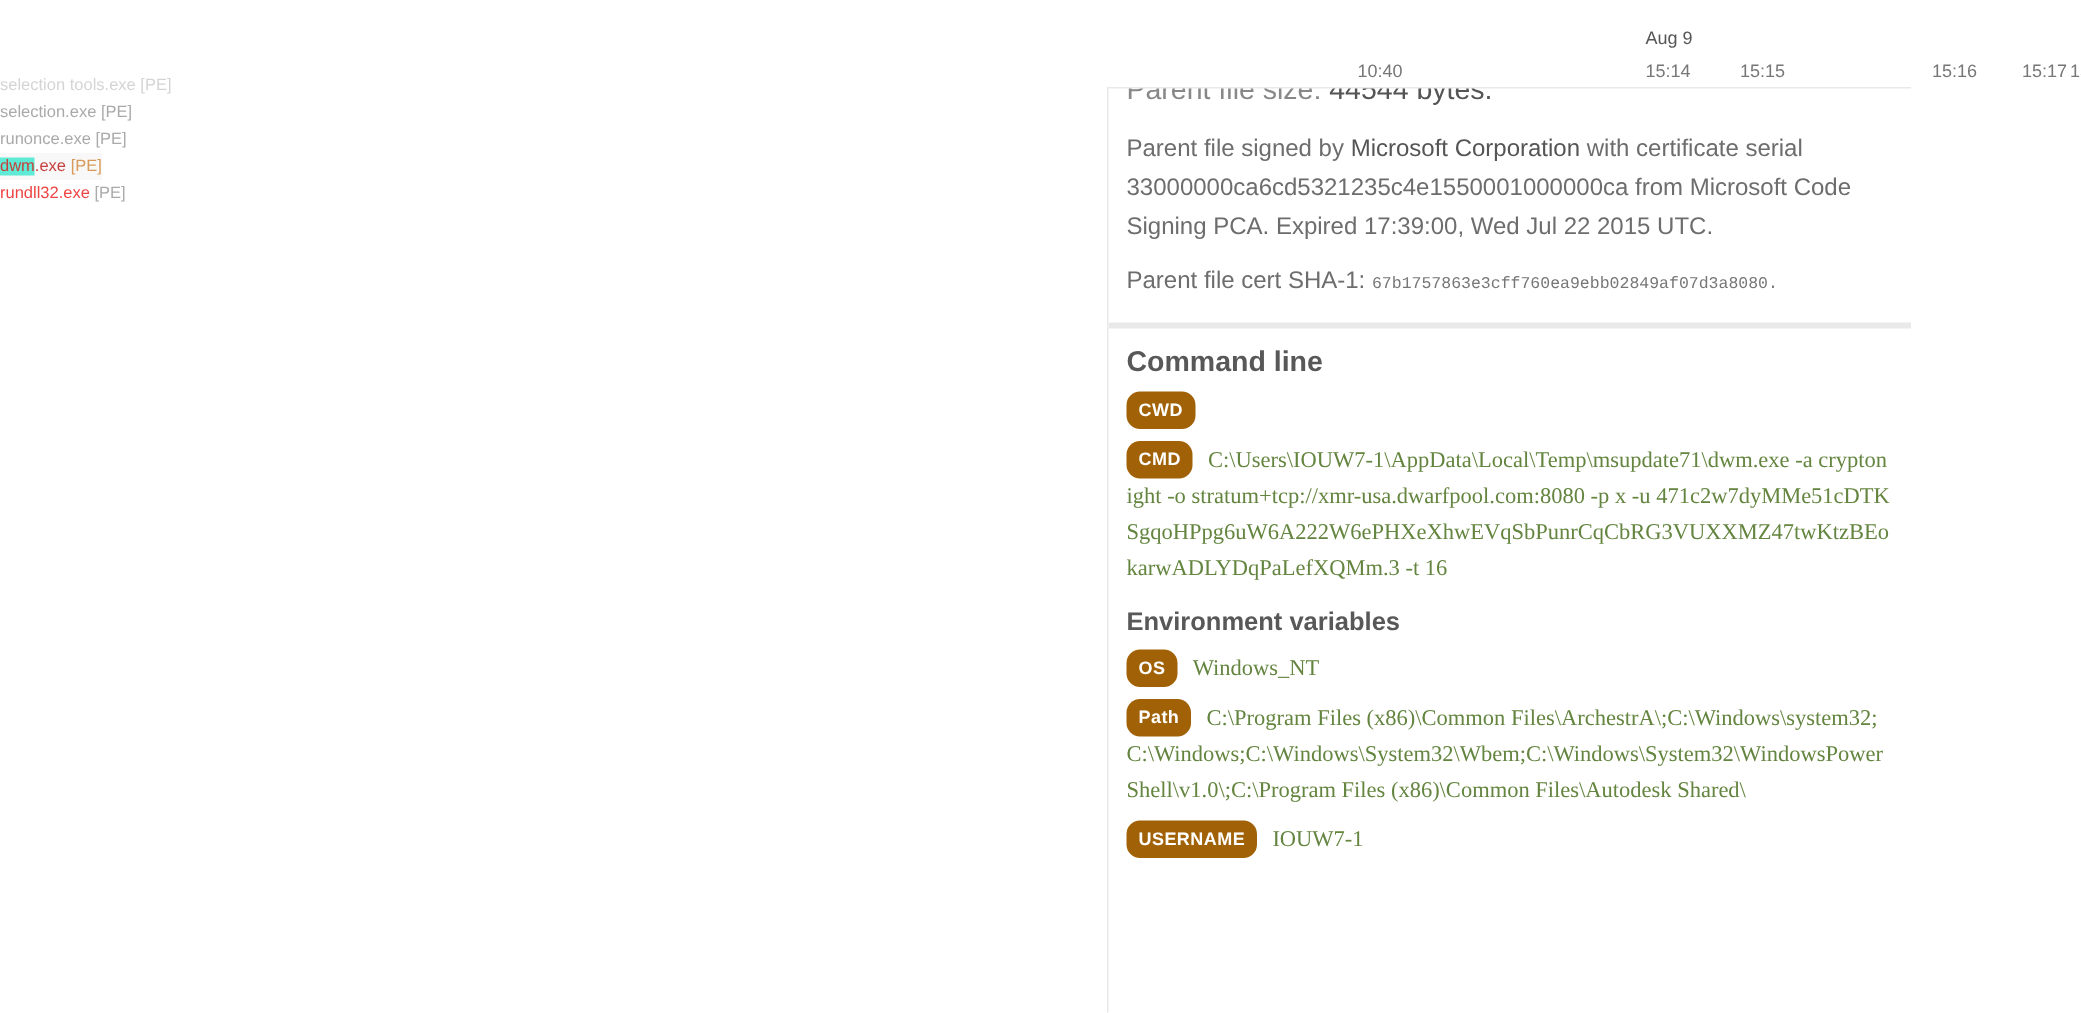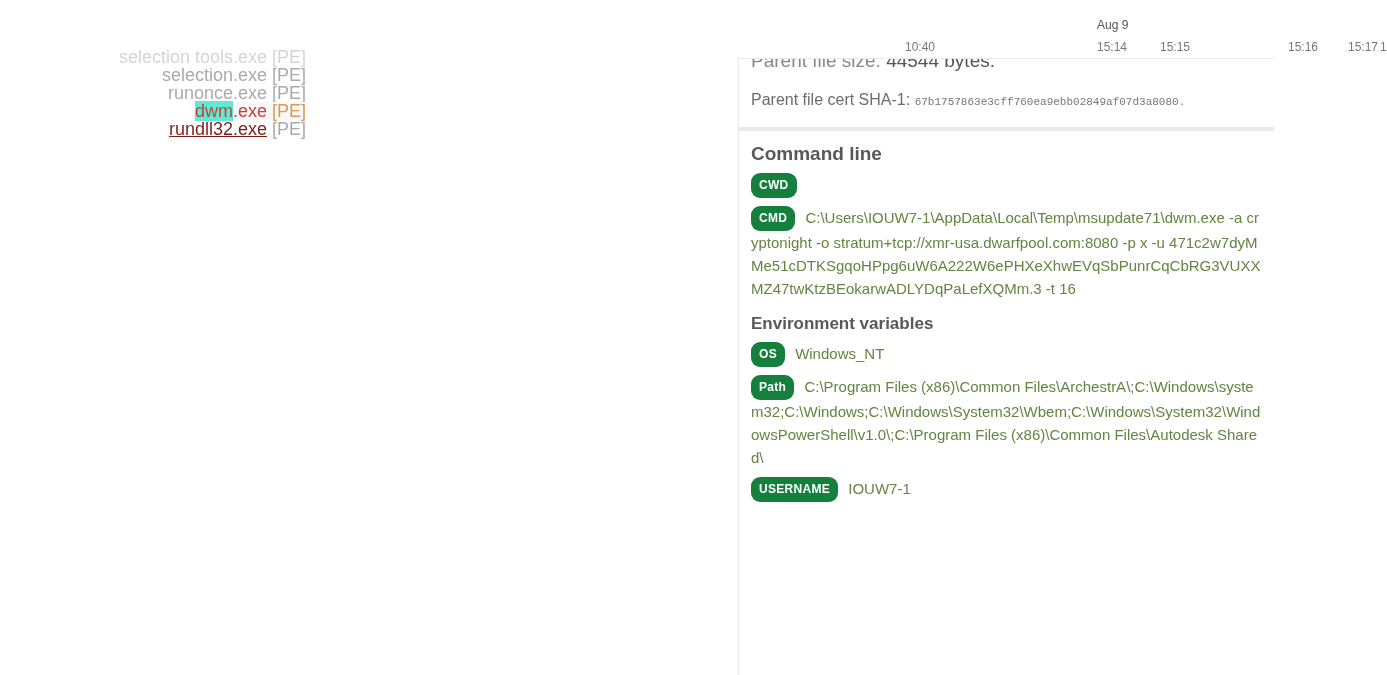--- a/index.html
+++ b/index.html
@@ -2,41 +2,41 @@
 <html><head>
 <meta charset="utf-8">
 <style>
   html,body{margin:0;padding:0;font-family:"Helvetica Neue",Helvetica,Arial,sans-serif;font-size:14px;color:#333;background:#fff;width:1387px;height:675px;overflow:hidden;}
   *{box-sizing:border-box;}
   
   .timeline{position:absolute;top:0;left:0;right:0;height:58px;}
   .tl-date{position:absolute;top:18px;font-size:12px;color:#555;}
   .tl-tick{position:absolute;top:40px;font-size:12px;color:#777;}
   
-  .tree{position:absolute;top:50px;left:0;width:310px;text-align:right;font-size:18px;line-height:18px;}
+  .tree{position:absolute;top:50px;left:0;width:310px;text-align:left;font-size:11px;line-height:18px;}
   .tree-item{padding-right:4px;}
   .tree-item .pe{color:#aaa;}
   .tree-item .nm{color:#aaa;}
-  .tree .lnk .nm{color:#7f1d1d;text-decoration:underline;}
+  .tree .lnk .nm{color:#ef4444;}
   .tree .sel{background:#f8f8f8;display:inline-block;}
   .tree .sel .nm{color:#c7403c;}
   .tree .sel .hl{background:#5eead4;}
   .tree .sel .pe{color:#d89a5a;}
   
   .panel{position:absolute;top:58px;left:738px;width:536px;bottom:0;overflow:hidden;border-top:1px solid #e9e9e9;border-left:1px solid #e9e9e9;}
   .section{border-bottom:4px solid #e9e9e9;padding:0 12px 12px 12px;}
   .section.nobot{border-bottom:none;}
   .p{color:#6d6d6d;font-size:16px;line-height:26px;margin:10px 0 0 0;}
   .p .strong{font-weight:500;color:#555;}
   .mono-small{font-family:Menlo,Consolas,"Courier New",monospace;font-size:11px;color:#777;}
   h3{font-size:19px;font-weight:600;color:#585858;margin:12px 0 8px 0;}
   h4{font-size:17px;font-weight:600;color:#585858;margin:14px 0 6px 0;}
-  .pill{display:inline-block;background:#15803d;color:#fff;font-size:12px;font-weight:700;padding:1px 8px;border-radius:9px;letter-spacing:.3px;margin-right:6px;vertical-align:1px;}
+  .pill{display:inline-block;background:#a16207;color:#fff;font-size:12px;font-weight:700;padding:1px 8px;border-radius:9px;letter-spacing:.3px;margin-right:6px;vertical-align:1px;}
   .kv{margin-top:8px;font-size:15px;line-height:23px;}
-  .kv .val{font-family:Liberation Sans, sans-serif;color:#64853f;word-break:break-all;text-align:center;}
+  .kv .val{font-family:Liberation Serif, serif;color:#64853f;word-break:break-all;text-align:center;}
   .cut{position:absolute;top:-9px;left:12px;right:12px;color:#888;font-size:19px;white-space:nowrap;overflow:hidden;}
   .cut .strong{color:#555;}
 </style>
 </head>
 <body>
 
 <div class="timeline">
   <div class="tl-date" style="left:1097px">Aug 9</div>
   <div class="tl-tick" style="left:905px">10:40</div>
   <div class="tl-tick" style="left:1097px">15:14</div>
@@ -72,20 +72,23 @@
 </div>
 
 <div class="panel">
 
   <div class="cut">
     <span>Parent file size: </span><span class="strong">44544 bytes.</span>
   </div>
 
   <div class="section" style="padding-top:18px;">
     <p class="p">
+      <span>Parent file signed by </span><span class="strong">Microsoft Corporation</span><span> with certificate serial 33000000ca6cd5321235c4e1550001000000ca from Microsoft Code Signing PCA. Expired 17:39:00, Wed Jul 22 2015 UTC.</span>
+    </p>
+    <p class="p">
       <span>Parent file cert SHA-1:</span>
       <span class="mono-small">67b1757863e3cff760ea9ebb02849af07d3a8080.</span>
     </p>
   </div>
 
   <div class="section nobot">
     <h3>Command line</h3>
     <div class="kv">
       <span class="pill">CWD</span>
       <span class="val"></span>

